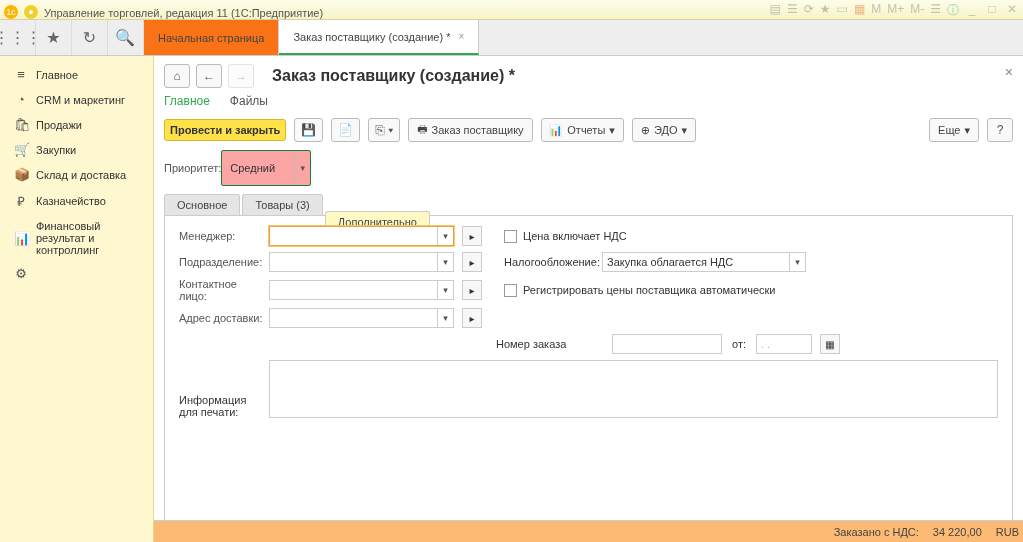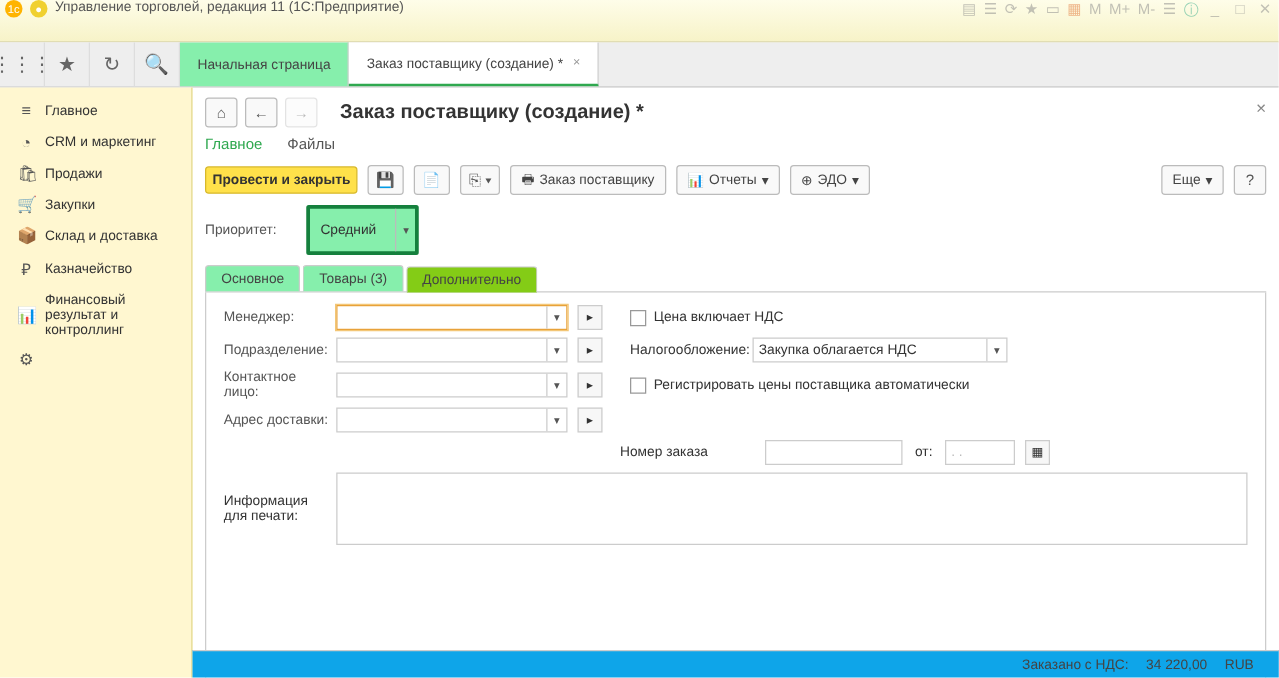--- a/index.html
+++ b/index.html
@@ -1,27 +1,27 @@
 <!DOCTYPE html>
 <html><head>
 <meta charset="utf-8">
 <style>
 html,body{margin:0;padding:0;font-family:Arial,sans-serif;font-size:11px;color:#333;background:#fff;width:1023px;height:542px;overflow:hidden}
 *{box-sizing:border-box}
 
-.titlebar{height:34px;background:linear-gradient(#fefde9,#f7f3c8);border-bottom:1px solid #d8d29e;display:flex;align-items:flex-start;padding:0 4px;font-size:11px;color:#555}
+.titlebar{height:20px;background:linear-gradient(#fefde9,#f7f3c8);border-bottom:1px solid #d8d29e;display:flex;align-items:flex-end;padding:0 4px;font-size:11px;color:#555}
 .titlebar .icon{width:14px;height:14px;border-radius:50%;background:#ffb400;margin-right:6px;display:inline-flex;align-items:center;justify-content:center;font-size:9px;color:#fff}
 .titlebar .right-icons{margin-left:auto;display:flex;gap:6px;opacity:.5}
 .titlebar .right-icons span{font-size:12px;color:#888}
 .titlebar .win-btn{width:14px;text-align:center;cursor:default}
 
 .apptoolbar{height:36px;background:#eee;border-bottom:1px solid #ccc;display:flex;align-items:stretch}
 .apptoolbar .tb-btn{width:36px;display:flex;align-items:center;justify-content:center;font-size:16px;color:#666;border-right:1px solid #ddd;background:#eee}
 .apptabs{display:flex;align-items:stretch}
-.apptab{padding:0 14px;display:flex;align-items:center;border-right:1px solid #ccc;background:#86efac;font-size:11px;color:#444;position:relative}
+.apptab{padding:0 14px;display:flex;align-items:center;border-right:1px solid #ccc;background:#f97316;font-size:11px;color:#444;position:relative}
 .apptab.active{background:#fff;border-bottom:2px solid #2fa84f}
 .apptab .close{margin-left:8px;font-size:10px;color:#999}
 
 .cols{display:flex;height:486px}
 .sidebar{width:154px;background:#fff7d0;border-right:1px solid #e3d98f;display:flex;flex-direction:column;padding-top:6px}
 .side-item{display:flex;align-items:center;gap:8px;padding:5px 10px 5px 14px;color:#333;font-size:11px;cursor:default}
 .side-item .ic{width:14px;text-align:center;color:#555;font-size:13px}
 
 .main{flex:1;display:flex;flex-direction:column;position:relative}
 .doc-header{display:flex;align-items:center;padding:8px 10px 4px 10px;gap:6px}
@@ -30,41 +30,41 @@
 .doc-close{position:absolute;right:10px;top:8px;font-size:14px;color:#888}
 .subtabs{display:flex;gap:20px;padding:2px 10px 6px 10px;font-size:12px}
 .subtab{color:#555;cursor:default}
 .subtab.active{color:#2fa84f}
 
 .actionbar{display:flex;align-items:center;gap:8px;padding:4px 10px}
 .btn-yellow{background:#ffe14a;border:1px solid #d7b82b;border-radius:3px;padding:4px 5px;font-size:11px;font-weight:bold;color:#333}
 .btn{border:1px solid #bbb;background:#f9f9f9;border-radius:3px;padding:3px 8px;font-size:11px;color:#444;display:inline-flex;align-items:center;gap:4px;height:24px}
 .spacer{flex:1}
 
-.row{display:flex;align-items:center;gap:24px;padding:4px 10px}
+.row{display:flex;align-items:center;gap:0;padding:4px 10px}
 .lbl{color:#555}
-.select{border:3px solid #15803d;border-radius:2px;height:20px;display:flex;align-items:center;padding:17px 4px;background:#86efac;position:relative}
+.select{border:1px solid #15803d;border-radius:2px;height:20px;display:flex;align-items:center;padding:17px 4px;background:#fca5a5;position:relative}
 .select .dd{position:absolute;right:0;top:0;bottom:0;width:16px;border-left:1px solid #bbb;display:flex;align-items:center;justify-content:center;font-size:9px;color:#555}
 
 .innertabs{display:flex;margin:4px 10px 0 10px;border-bottom:1px solid #ccc}
-.innertab{padding:4px 12px;border:1px solid #ccc;border-bottom:none;background:#86efac;margin-right:2px;font-size:11px;color:#444;border-radius:3px 3px 0 0}
-.innertab.active{background:#84cc16;position:relative;top:1px}
+.innertab{padding:4px 12px;border:1px solid #ccc;border-bottom:none;background:#e5e5e5;margin-right:2px;font-size:11px;color:#444;border-radius:3px 3px 0 0}
+.innertab.active{background:#fef9c3;position:relative;top:17px}
 
 .form{padding:10px 14px;border:1px solid #ccc;border-top:none;margin:0 10px;display:flex;flex-direction:column;gap:6px;min-height:340px}
 .frow{display:flex;align-items:center;gap:6px}
 .frow .flbl{width:84px;color:#555}
 .combo{border:1px solid #ccc;height:20px;display:flex;align-items:center;background:#fff;position:relative}
 .combo.focus{border:1px solid #e8a23a;outline:1px solid #f3c676}
 .combo .cdd{width:16px;border-left:1px solid #ccc;display:flex;align-items:center;justify-content:center;font-size:9px;color:#555;height:100%}
 .combo .cval{flex:1;padding:0 4px;font-size:11px}
 .sqbtn{border:1px solid #ccc;width:20px;height:20px;display:flex;align-items:center;justify-content:center;font-size:10px;background:#f7f7f7;margin-left:2px}
 .chk{width:13px;height:13px;border:1px solid #999;background:#fff;display:inline-block}
 .txtarea{border:1px solid #ccc;flex:1;height:58px;background:#fff}
 
-.footer{position:absolute;bottom:0;left:154px;right:0;height:22px;background:#0ea5e9;border-top:1px solid #ccc;display:flex;align-items:center;justify-content:flex-end;gap:14px;padding:0 20px;font-size:11px;color:#444}
+.footer{position:absolute;bottom:0;left:154px;right:0;height:22px;background:#fdba74;border-top:1px solid #ccc;display:flex;align-items:center;justify-content:flex-end;gap:14px;padding:0 4px;font-size:11px;color:#444}
 </style>
 </head>
 <body>
 
 <div class="titlebar">
   <span class="icon">1c</span>
   <span class="icon" style="background:#f0d030">●</span>
   <span>Управление торговлей, редакция 11  (1С:Предприятие)</span>
   <div class="right-icons">
     <span>▤</span>
@@ -248,21 +248,21 @@
         <div class="combo" style="width:110px">
             <span class="cval"></span>
           </div>
         <span style="margin:0 4px">от:</span>
         <div class="combo" style="width:56px">
             <span class="cval" style="color:#bbb">.   .</span>
           </div>
         <div class="sqbtn">▦</div>
       </div>
 
-      <div class="frow" style="align-items:center">
+      <div class="frow" style="align-items:flex-end">
         <div style="width:84px;line-height:12px">
           <div>Информация</div>
           <div>для печати:</div>
         </div>
         <div class="txtarea" style="width:580px"></div>
       </div>
     </div>
   </div>
 </div>
 

